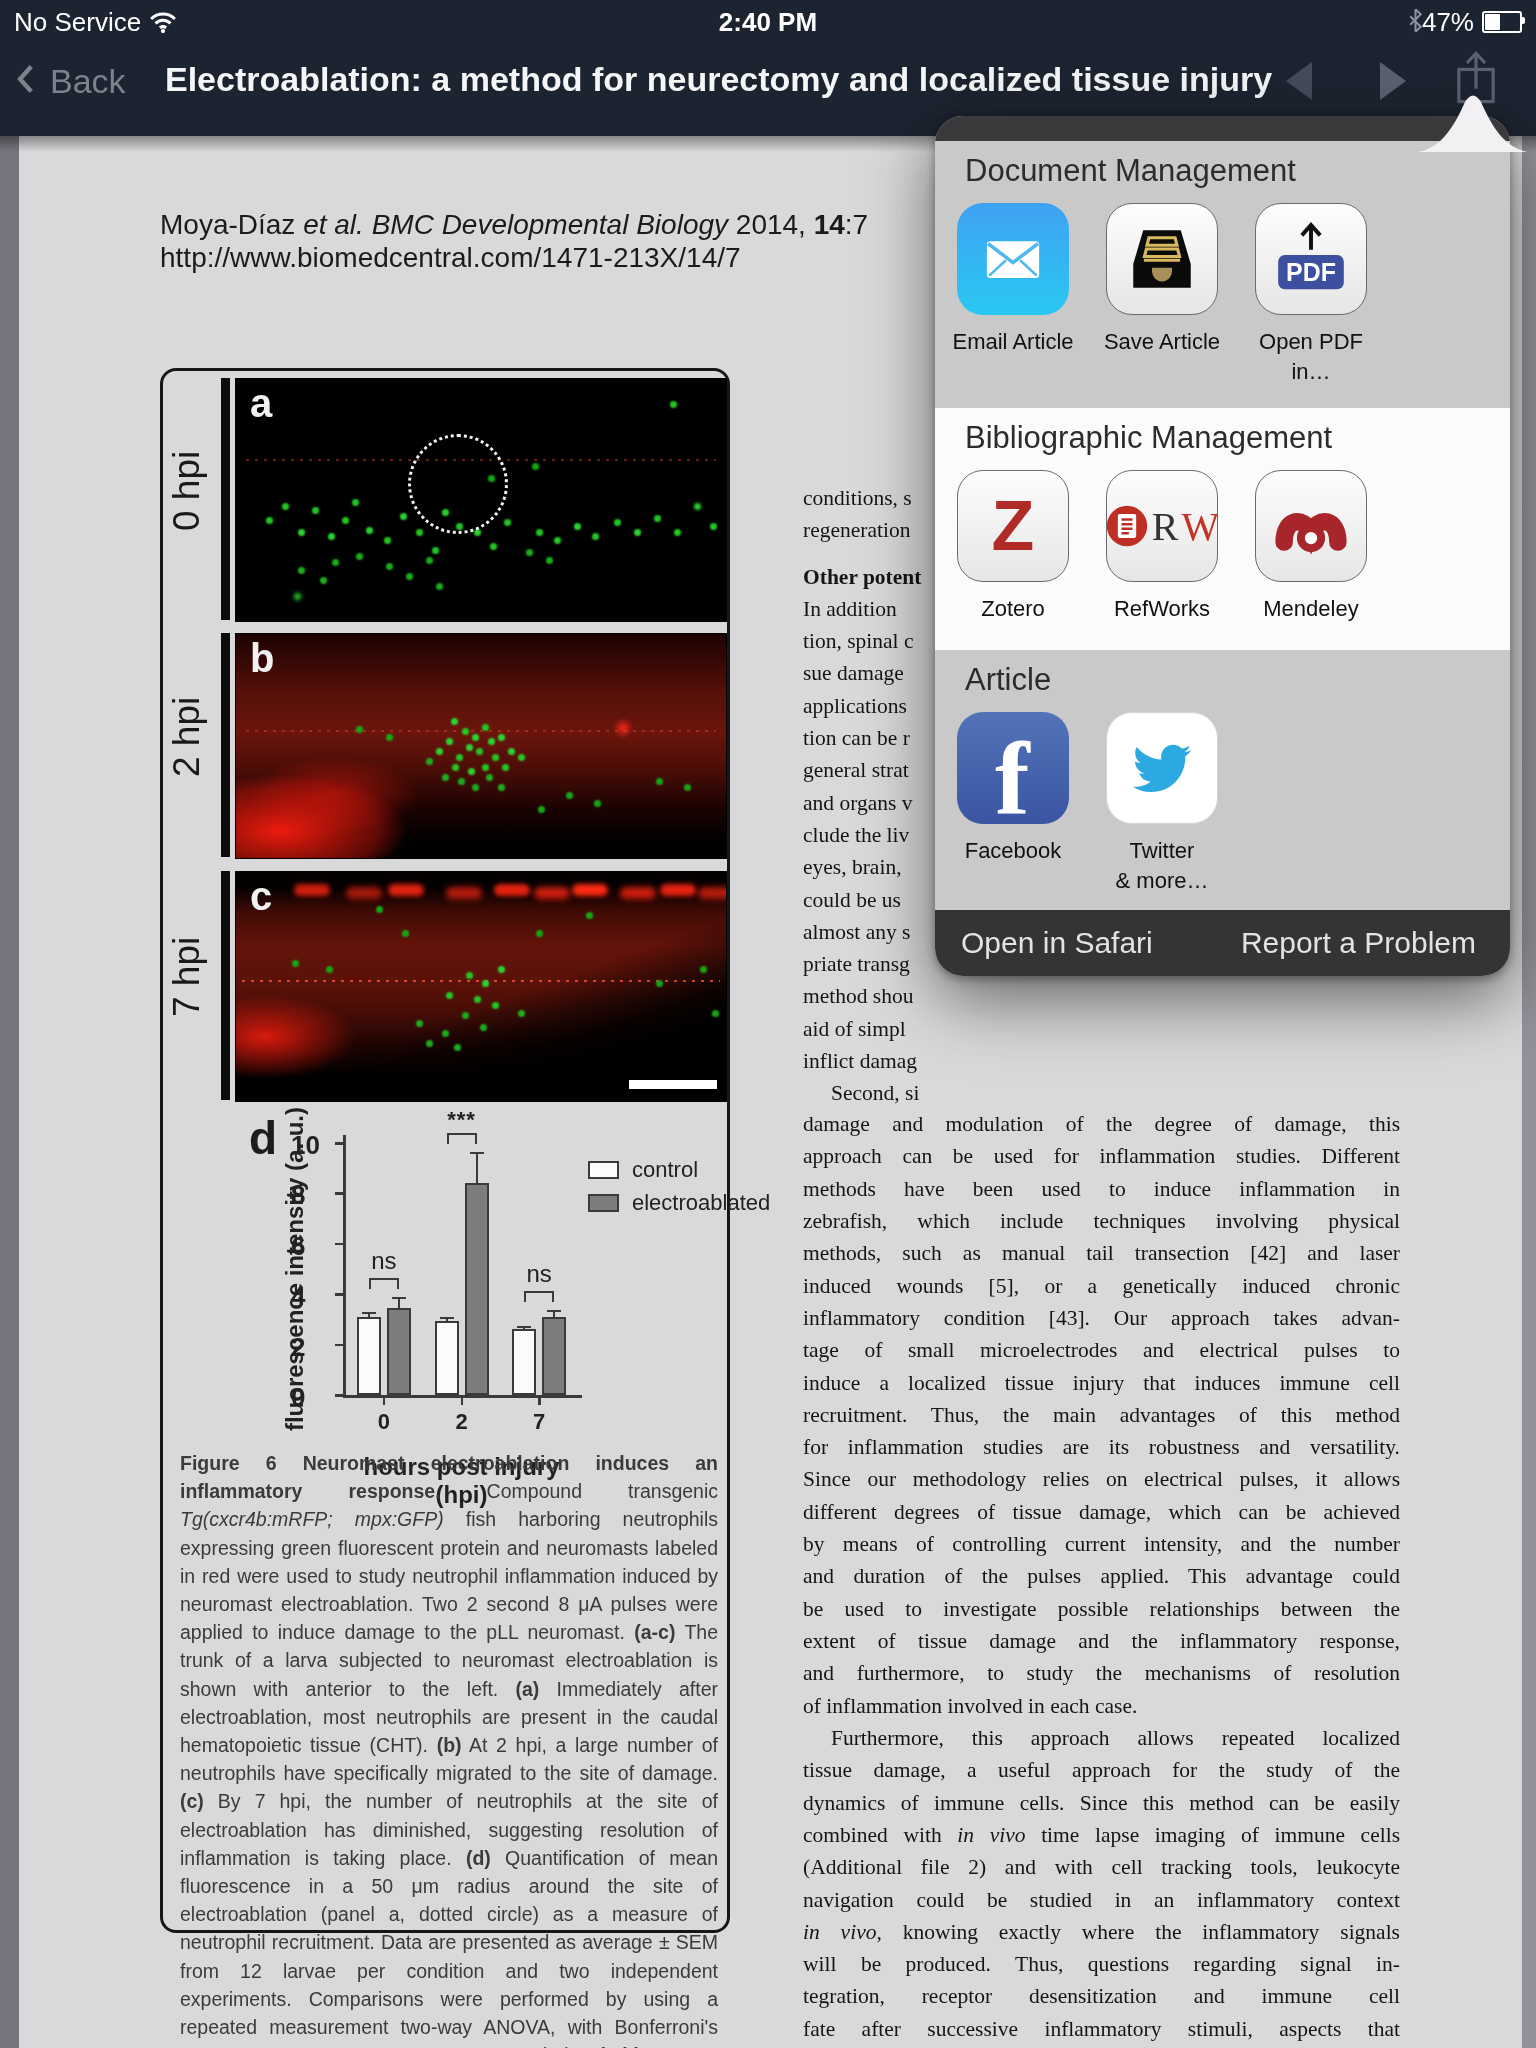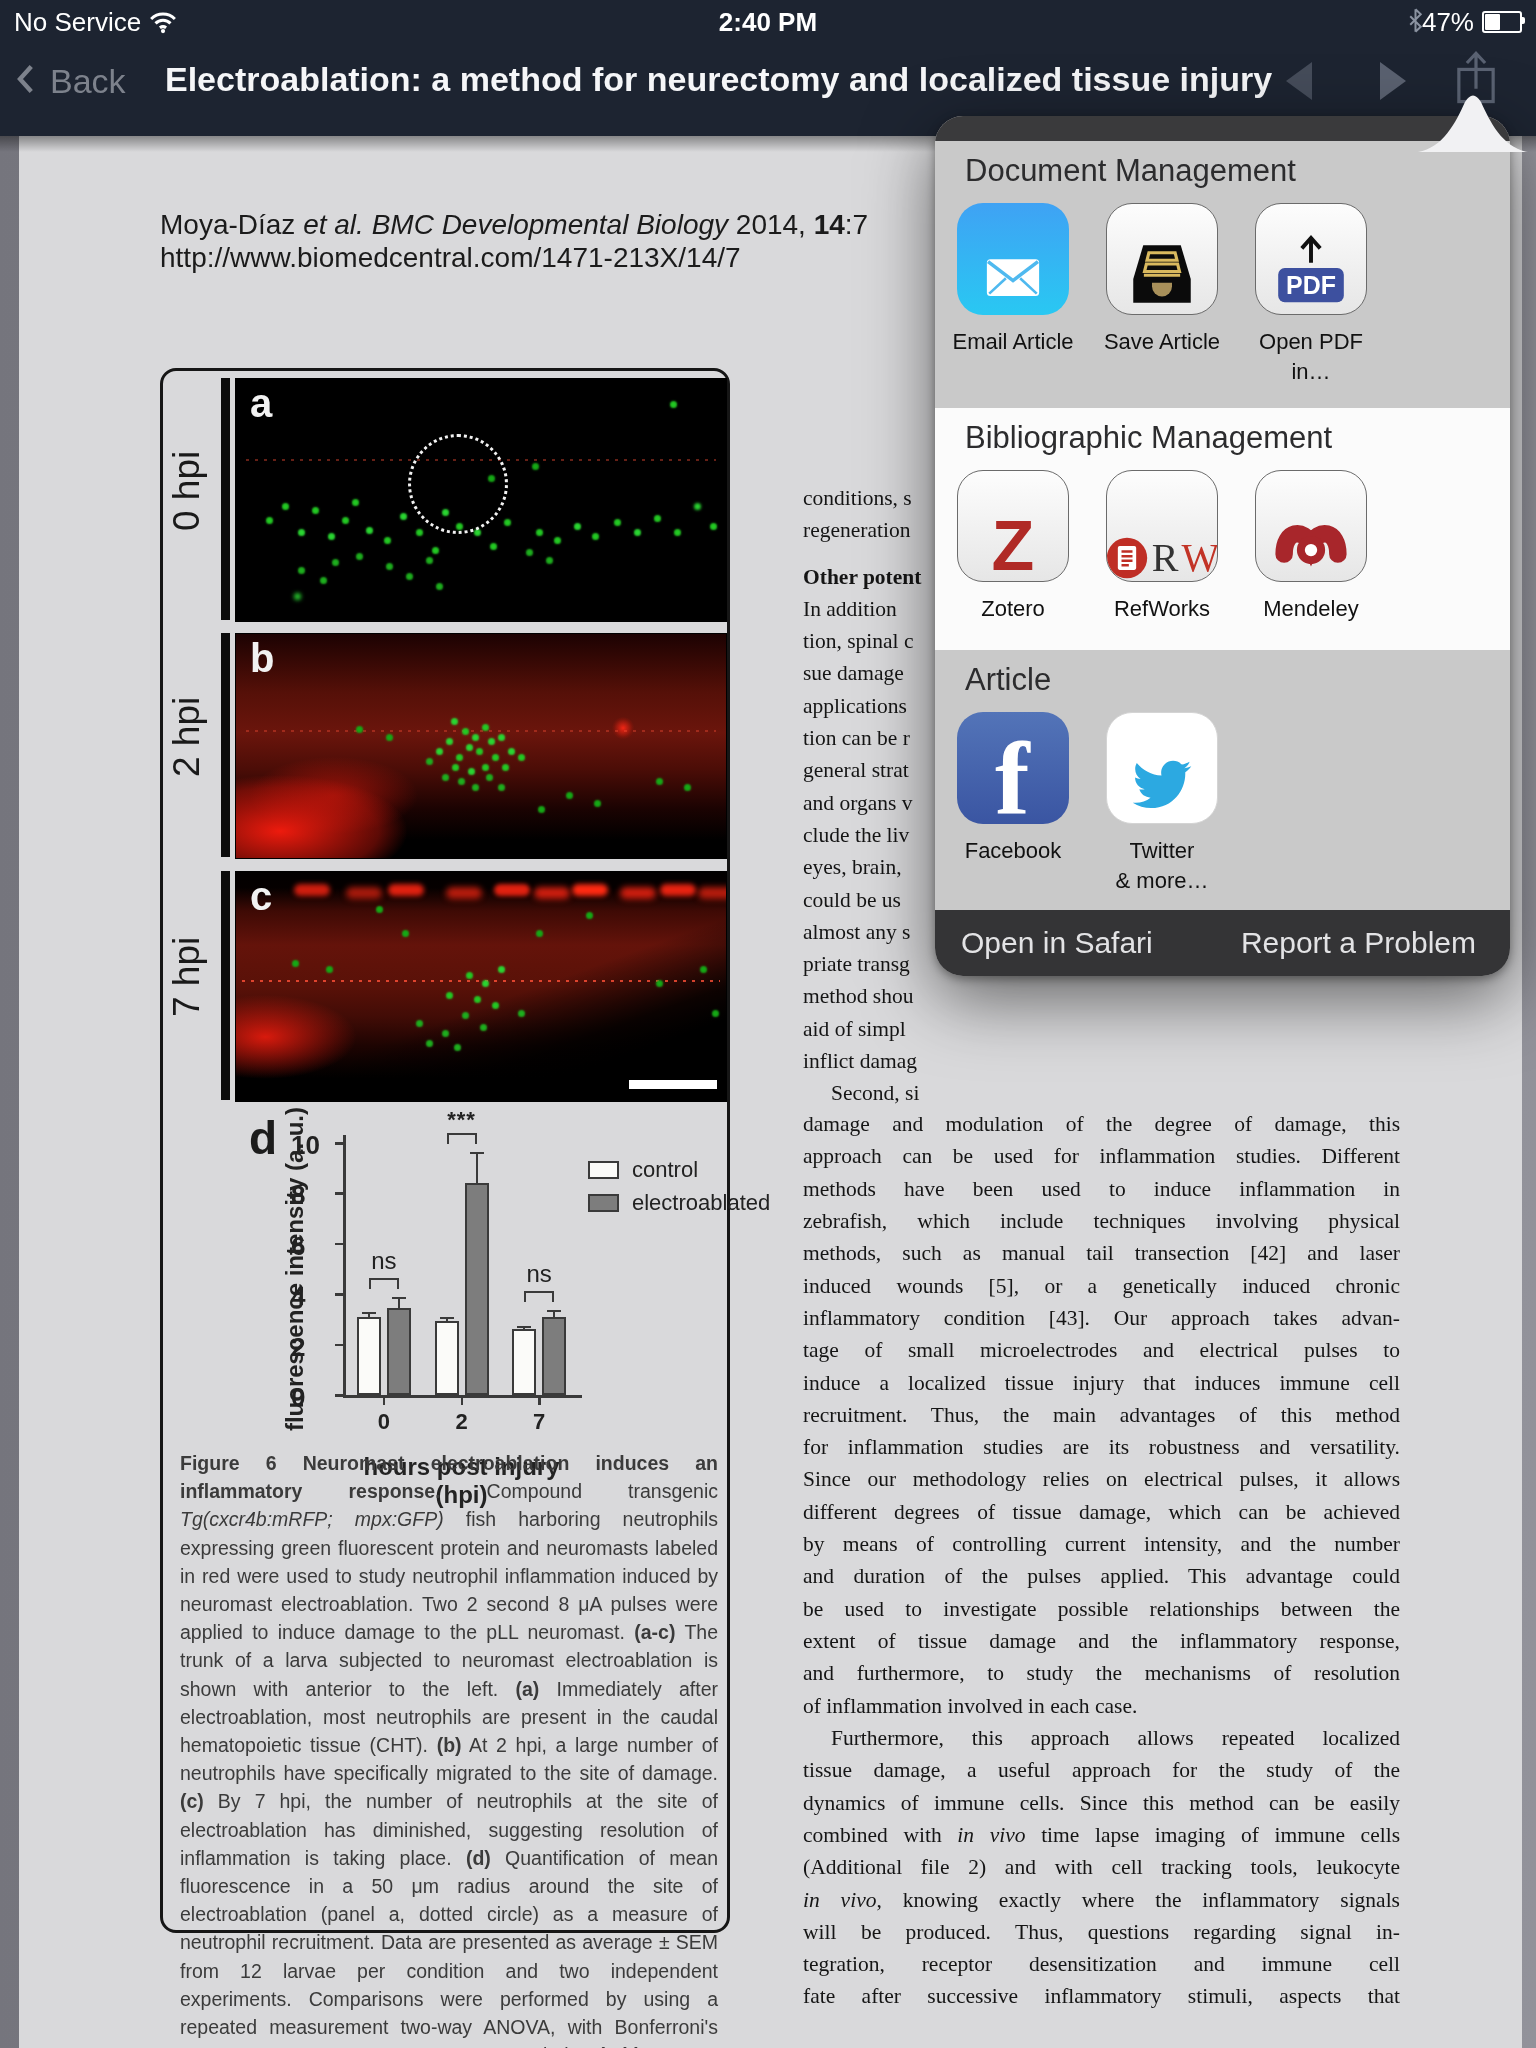--- a/index.html
+++ b/index.html
@@ -118,21 +118,21 @@
   .jline.ind{padding-left:28px;}
 
   
   .popover{position:absolute;left:935px;top:116px;width:575px;height:860px;z-index:50;border-radius:28px;
            box-shadow:0 22px 70px rgba(0,0,0,.55),0 3px 10px rgba(0,0,0,.35);overflow:hidden;background:#c9c9c9;}
   .pop-strip{height:25px;background:#3a3a3c;}
   .pop-section{position:relative;}
   .pop-title{position:absolute;left:30px;top:12px;font-size:31px;color:#2c2c2e;}
   .pop-item{position:absolute;width:112px;cursor:pointer;}
   .icon-box{width:112px;height:112px;border-radius:26px;background:linear-gradient(180deg,#fdfdfd,#e6e6e6);
-            border:1.5px solid #6b6b6b;box-sizing:border-box;display:flex;align-items:flex-end;justify-content:center;overflow:hidden;position:relative;}
+            border:1.5px solid #6b6b6b;box-sizing:border-box;display:flex;align-items:center;justify-content:center;overflow:hidden;position:relative;}
   .pop-label{position:absolute;left:-29px;top:124px;width:170px;text-align:center;font-size:22px;color:#111;
              white-space:pre-line;line-height:30px;}
   .pop-footer{position:absolute;left:0;bottom:0;width:100%;height:66px;background:#343436;}
   .pop-footer .fl{position:absolute;left:26px;top:16px;font-size:30px;color:#e3e3e5;}
   .pop-footer .fr{position:absolute;right:34px;top:16px;font-size:30px;color:#e3e3e5;}
   .pop-arrow{position:absolute;left:1418px;top:92px;z-index:60;}
 
   .zotero-z{font-size:70px;font-weight:800;color:#b02a26;line-height:1;}
   .rw-wrap{display:flex;align-items:center;gap:3px;}
   .rw-r{font-family:"Liberation Serif",serif;font-size:40px;color:#333;}
@@ -279,20 +279,21 @@
         <div class="jline"><span>and duration of the pulses applied. This advantage could</span></div>
         <div class="jline"><span>be used to investigate possible relationships between the</span></div>
         <div class="jline"><span>extent of tissue damage and the inflammatory response,</span></div>
         <div class="jline"><span>and furthermore, to study the mechanisms of resolution</span></div>
         <div class="jline end"><span>of inflammation involved in each case.</span></div>
         <div class="jline ind"><span>Furthermore, this approach allows repeated localized</span></div>
         <div class="jline"><span>tissue damage, a useful approach for the study of the</span></div>
         <div class="jline"><span>dynamics of immune cells. Since this method can be easily</span></div>
         <div class="jline"><span>combined with </span><span class="i">in vivo</span><span> time lapse imaging of immune cells</span></div>
         <div class="jline"><span>(Additional file 2) and with cell tracking tools, leukocyte</span></div>
+        <div class="jline"><span>navigation could be studied in an inflammatory context</span></div>
         <div class="jline"><span class="i">in vivo</span><span>, knowing exactly where the inflammatory signals</span></div>
         <div class="jline"><span>will be produced. Thus, questions regarding signal in-</span></div>
         <div class="jline"><span>tegration, receptor desensitization and immune cell</span></div>
         <div class="jline"><span>fate after successive inflammatory stimuli, aspects that</span></div>
       </div>
   </div>
 
   <div class="page-shadow"></div>
 
   <div class="topbar">

